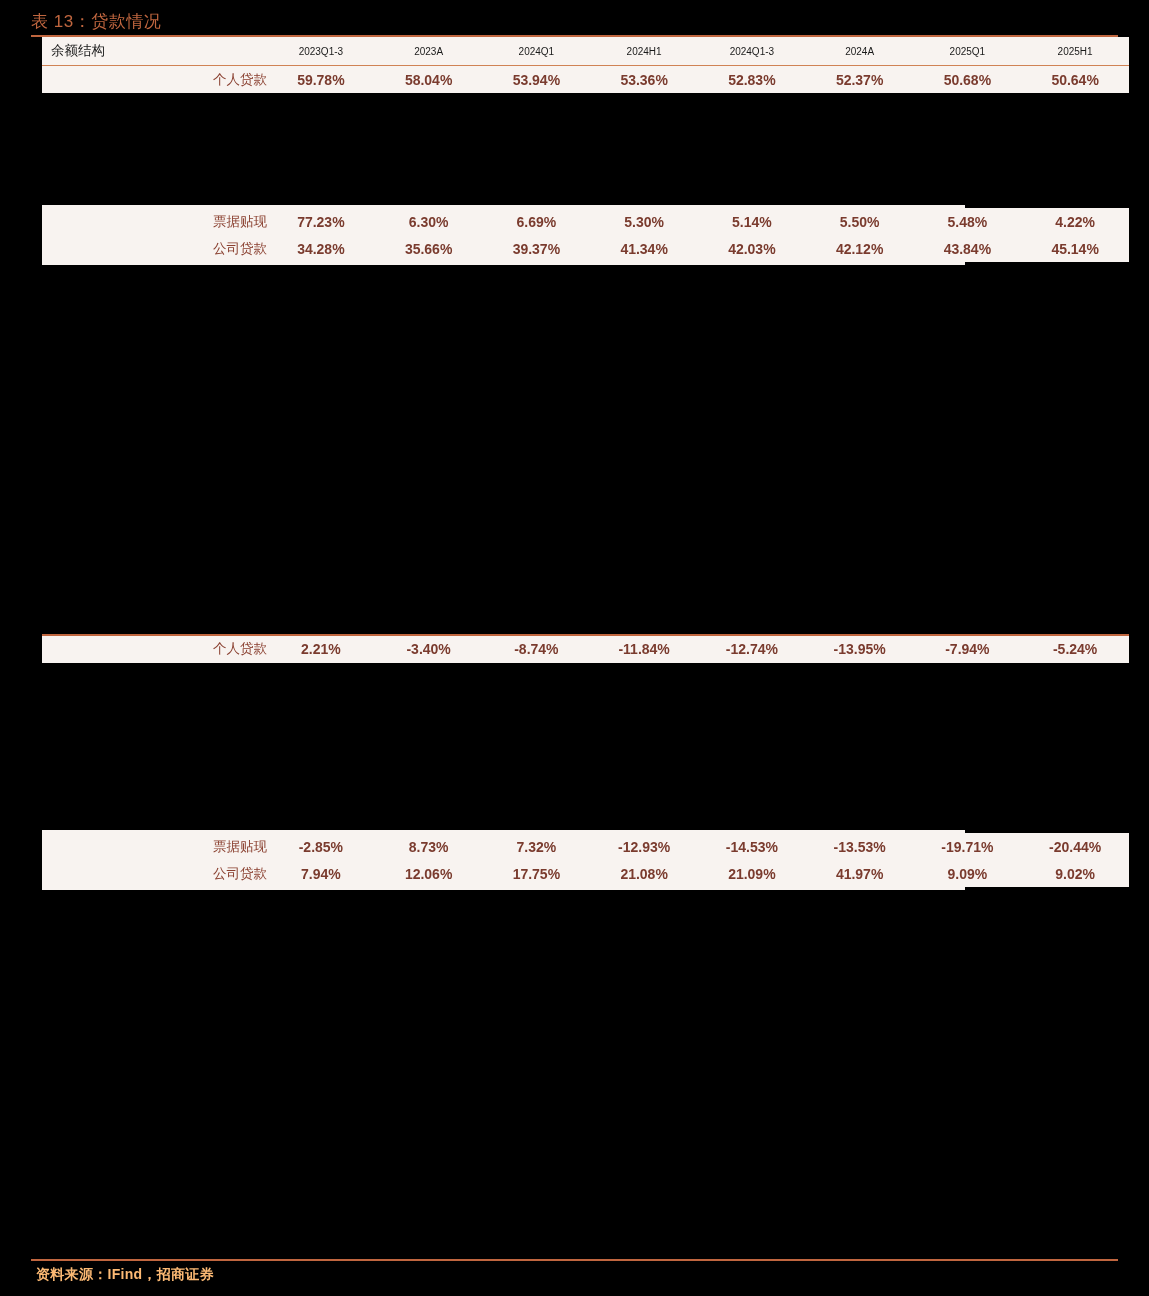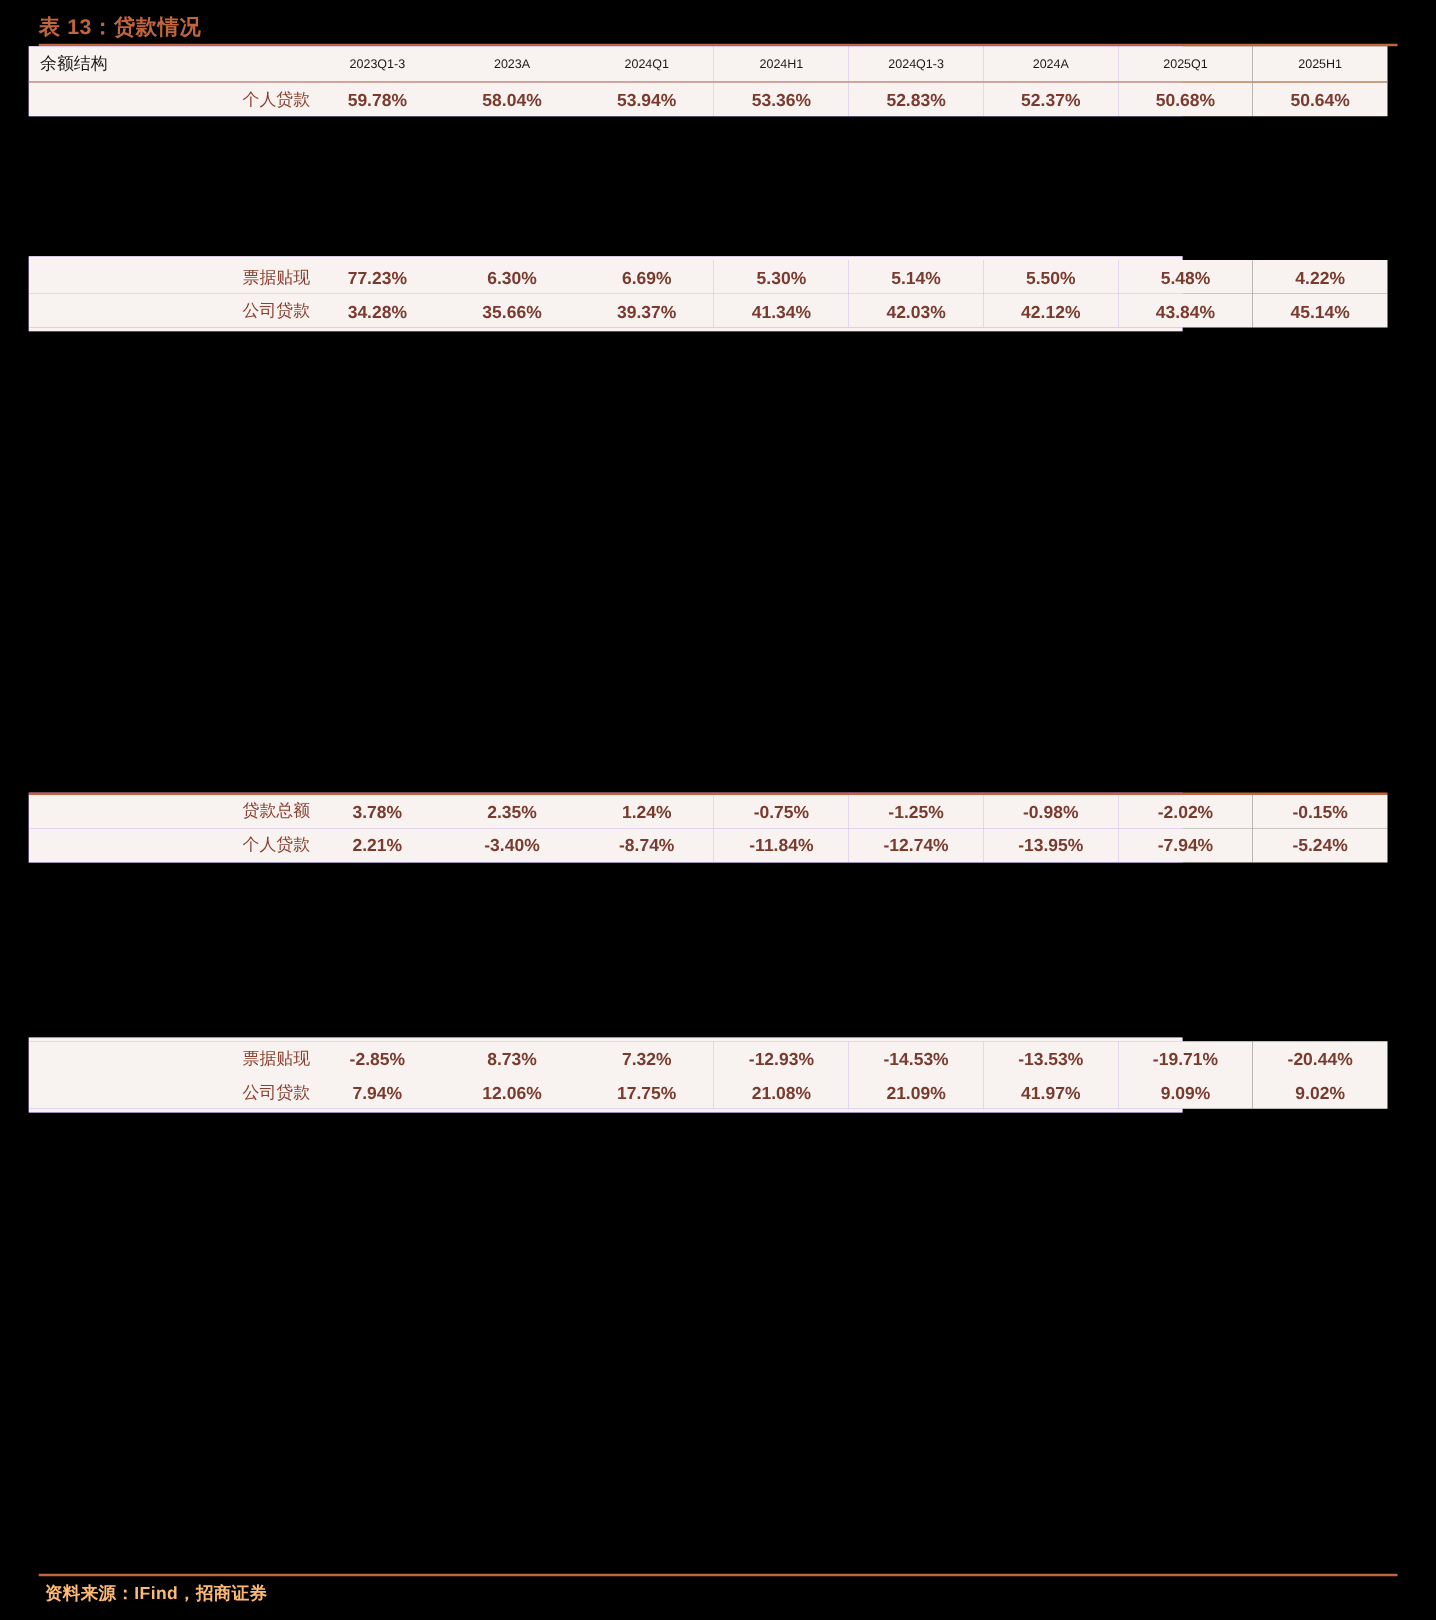--- a/index.html
+++ b/index.html
@@ -19,40 +19,40 @@
     position: absolute;
     inset: 0;
   }
 
   
   .table-title {
     position: absolute;
     left: 31px;
     top: 10px;
     font-size: 17px;
-    font-weight: bold;
+    font-weight: normal;
     color: #c0663f;
     letter-spacing: 0.5px;
     white-space: nowrap;
   }
   .title-rule {
     position: absolute;
     left: 31px;
     top: 35px;
     width: 1087px;
     height: 2px;
     background: #c0663f;
   }
 
   
   .tbl-block {
     position: absolute;
-    left: 23px;
+    left: 42px;
     width: 923px;
-    background: #8b5cf6;
+    background: #84cc16;
   }
   .tbl-block.blk-t1-a { top: 37px; }
   .tbl-block.blk-t1-b { top: 205px; }
   .tbl-block.blk-t2-a { top: 634px; }
   .tbl-block.blk-t2-b { top: 830px; }
 
   table.grid {
     border-collapse: collapse;
     width: 1087px;
     table-layout: fixed;
@@ -234,31 +234,20 @@
           <col class="c-data">
           <col class="c-data">
           <col class="c-data">
         <col class="c-data">
           <col class="c-data">
           <col class="c-data">
           <col class="c-data">
       </colgroup>
       <tbody>
       <tr class="drow">
-        <td class="lbl">贷款总额</td>
-        <td>3.78%</td>
-        <td>2.35%</td>
-        <td>1.24%</td>
-        <td>-0.75%</td>
-        <td>-1.25%</td>
-        <td>-0.98%</td>
-        <td>-2.02%</td>
-        <td>-0.15%</td>
-      </tr>
-      <tr class="drow">
         <td class="lbl">个人贷款</td>
         <td>2.21%</td>
         <td>-3.40%</td>
         <td>-8.74%</td>
         <td>-11.84%</td>
         <td>-12.74%</td>
         <td>-13.95%</td>
         <td>-7.94%</td>
         <td>-5.24%</td>
       </tr>

